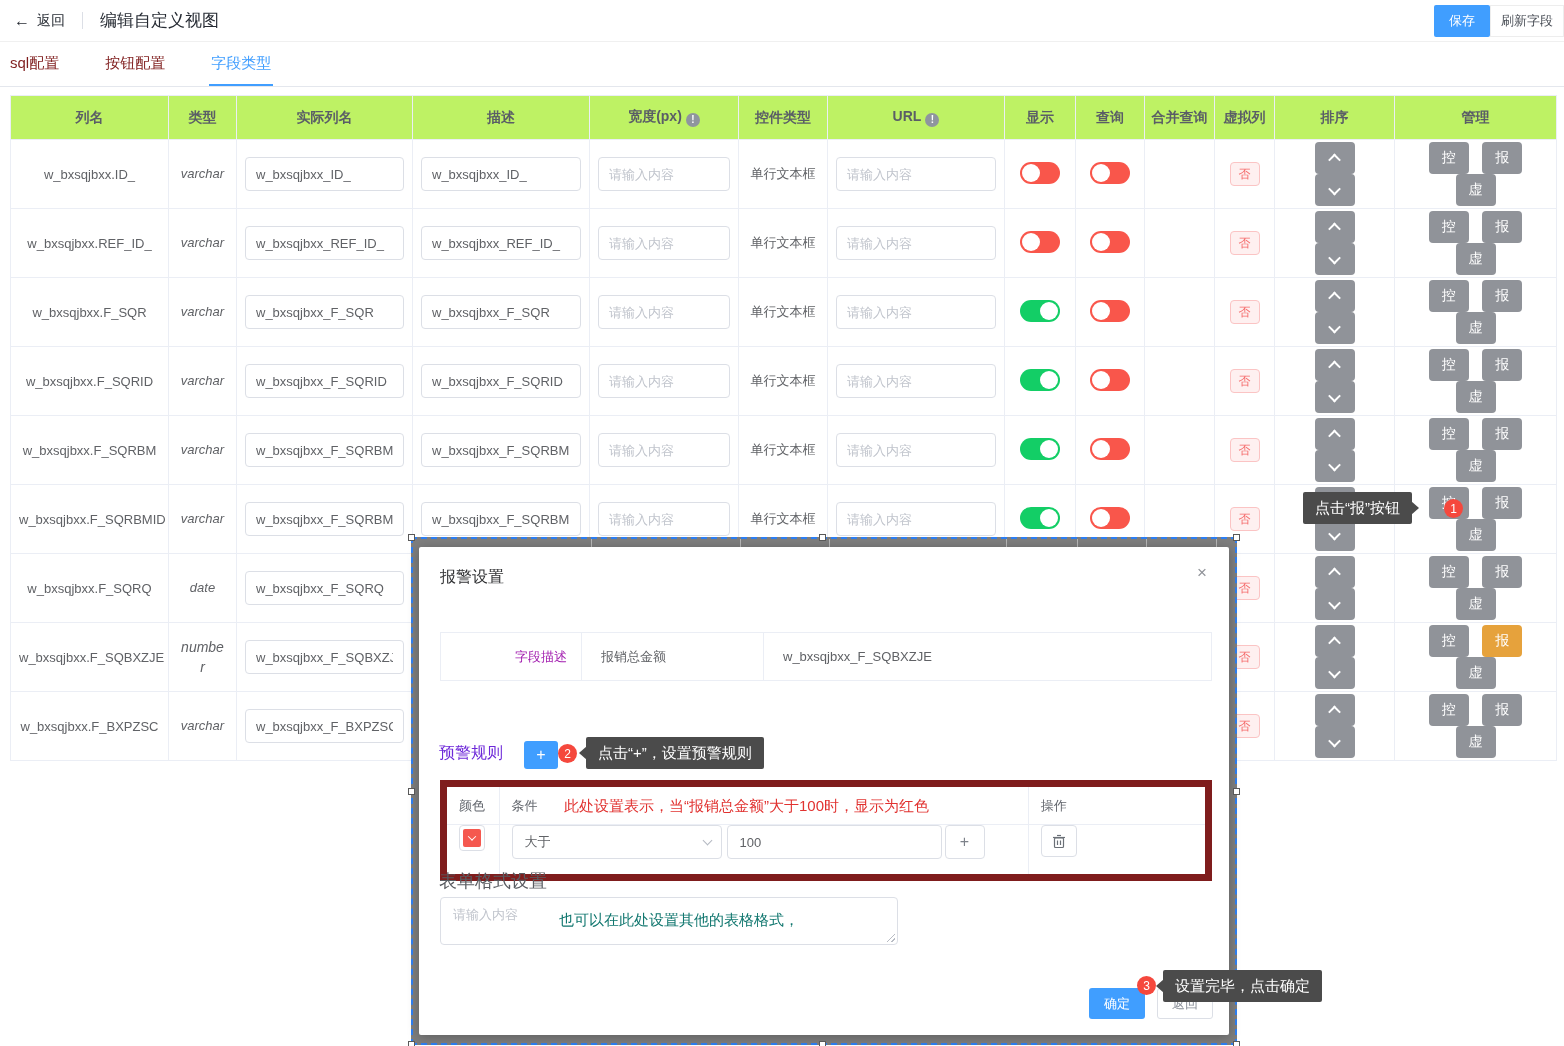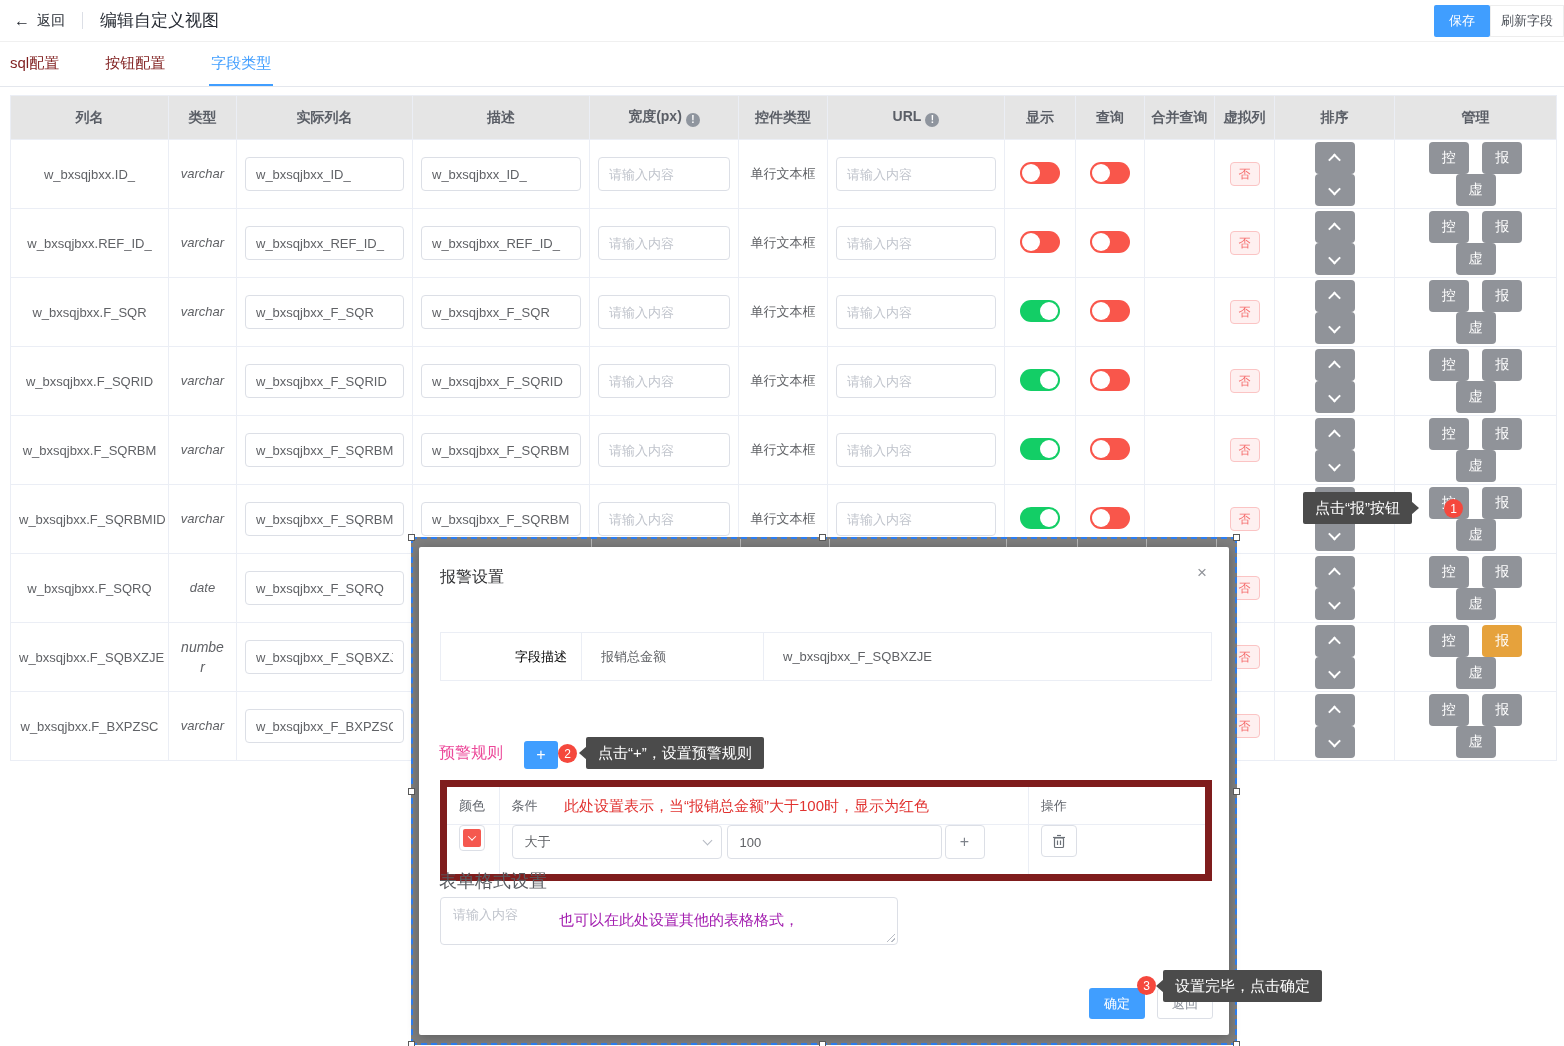--- a/index.html
+++ b/index.html
@@ -24,21 +24,21 @@
   .tabbar { position:absolute; left:0; top:43px; width:100%; height:44px; display:flex;
             align-items:stretch; padding:0 8px; border-bottom:1px solid #e4e7ed; }
   .tab { display:flex; align-items:center; margin-right:42px; padding:0 2px; font-size:15px;
          color:#7f1d1d; cursor:pointer; border-bottom:2px solid transparent; }
   .tab.active { color:#409eff; border-bottom-color:#409eff; }
 
   
   .table-wrap { position:absolute; left:10px; top:95px; width:1546px; }
   table.grid { border-collapse:collapse; table-layout:fixed; width:1546px; }
   .grid th, .grid td { border:1px solid #ebeef5; text-align:center; overflow:hidden; }
-  .grid th { height:44px; padding:0 4px; font-size:14px; font-weight:bold; color:#5a5e66; background:#e5e5e5; }
+  .grid th { height:44px; padding:0 4px; font-size:14px; font-weight:bold; color:#5a5e66; background:#bef264; }
   .grid td { height:48px; padding:2px 8px; font-size:13px; color:#606266; background:#fff; }
   .grid tr.tall td { height:60px; }
   .grid th:nth-child(1){width:158px} .grid th:nth-child(2){width:68px}
   .grid th:nth-child(3){width:176px} .grid th:nth-child(4){width:177px}
   .grid th:nth-child(5){width:149px} .grid th:nth-child(6){width:89px}
   .grid th:nth-child(7){width:177px} .grid th:nth-child(8){width:71px}
   .grid th:nth-child(9){width:69px}  .grid th:nth-child(10){width:70px}
   .grid th:nth-child(11){width:60px} .grid th:nth-child(12){width:120px}
   .grid th:nth-child(13){width:162px}
   .info-dot { display:inline-flex; align-items:center; justify-content:center; width:14px; height:14px;
@@ -72,24 +72,24 @@
   .dialog { position:absolute; left:6px; top:8px; right:6px; bottom:8px; background:#fff;
             border-radius:2px; box-shadow:0 2px 12px rgba(0,0,0,.25); }
   .dlg-title { position:absolute; left:21px; top:20px; font-size:16px; color:#303133; }
   .dlg-close { position:absolute; right:22px; top:16px; font-size:17px; color:#909399; cursor:pointer; }
 
   .info-grid { position:absolute; left:21px; top:85px; width:772px; border:1px solid #ebeef5; font-size:13px; }
   .ig-row { display:flex; }
   .ig-row + .ig-row { border-top:1px solid #ebeef5; }
   .ig-cell { display:flex; align-items:center; min-height:47px; padding:0 14px; }
   .ig-cell + .ig-cell { border-left:1px solid #ebeef5; }
-  .ig-label { justify-content:flex-end; color:#000000;text-align:right; }
+  .ig-label { justify-content:flex-end; color:#a21caf;text-align:right; }
   .ig-value { color:#606266; padding-left:19px; }
 
-  .rules-heading { position:absolute; left:20px; top:196px; font-size:16px; color:#ec4899; }
+  .rules-heading { position:absolute; left:20px; top:196px; font-size:16px; color:#6d28d9; }
   .btn-add-rule { position:absolute; left:105px; top:194px; width:34px; height:28px; background:#409eff;
                   color:#fff; border:none; border-radius:3px; font-size:16px; line-height:26px; cursor:pointer; }
 
   .rules-table { position:absolute; left:21px; top:233px; width:772px; border:7px solid #7f1d1d; }
   .rt-header { position:relative; display:flex; height:38px; border-bottom:1px solid #ebeef5;
                font-size:13px; color:#62666d; }
   .rt-hcell { display:flex; align-items:center; padding:0 12px; }
   .rt-c1 { width:52px; } .rt-c2 { width:538px; } .rt-c3 { width:180px; }
   .rt-hcell + .rt-hcell { border-left:1px solid #ebeef5; }
   .rt-row { display:flex; height:49px; }
@@ -116,21 +116,21 @@
                display:flex; align-items:center; justify-content:center; cursor:pointer; }
 
   .form-heading { position:absolute; left:20px; top:322px; font-size:18px; color:#595c61; }
   .form-textarea-wrap { position:absolute; left:21px; top:350px; width:458px; height:48px; }
   .form-textarea { width:100%; height:100%; border:1px solid #dcdfe6; border-radius:4px; resize:none;
                    padding:8px 12px; font-size:13px; color:#606266; font-family:inherit; }
   .form-textarea::placeholder { color:#c0c4cc; }
   .resize-corner { position:absolute; right:3px; bottom:3px; width:9px; height:9px;
                    background:repeating-linear-gradient(-45deg, transparent, transparent 2px, #b8bcc4 2px, #b8bcc4 3px);
                    clip-path:polygon(100% 0, 100% 100%, 0 100%); pointer-events:none; }
-  .form-note { position:absolute; left:140px; top:364px; font-size:15px; color:#a21caf; white-space:nowrap; }
+  .form-note { position:absolute; left:140px; top:364px; font-size:15px; color:#0f766e; white-space:nowrap; }
 
   .btn-confirm { position:absolute; left:670px; top:441px; width:56px; height:31px; background:#409eff;
                  color:#fff; border:none; border-radius:3px; font-size:13px; cursor:pointer; }
   .btn-back { position:absolute; left:738px; top:441px; width:56px; height:31px; background:#fff;
               color:#8a8f98; border:1px solid #dcdfe6; border-radius:3px; font-size:13px; cursor:pointer; }
 
   
   .tip { position:absolute; height:32px; line-height:32px; padding:0 12px; background:#4b4b4b;
          color:#fff; font-size:15px; border-radius:2px; white-space:nowrap; z-index:60; }
   .tip .arr-l { position:absolute; left:-7px; top:9px; width:0; height:0;

